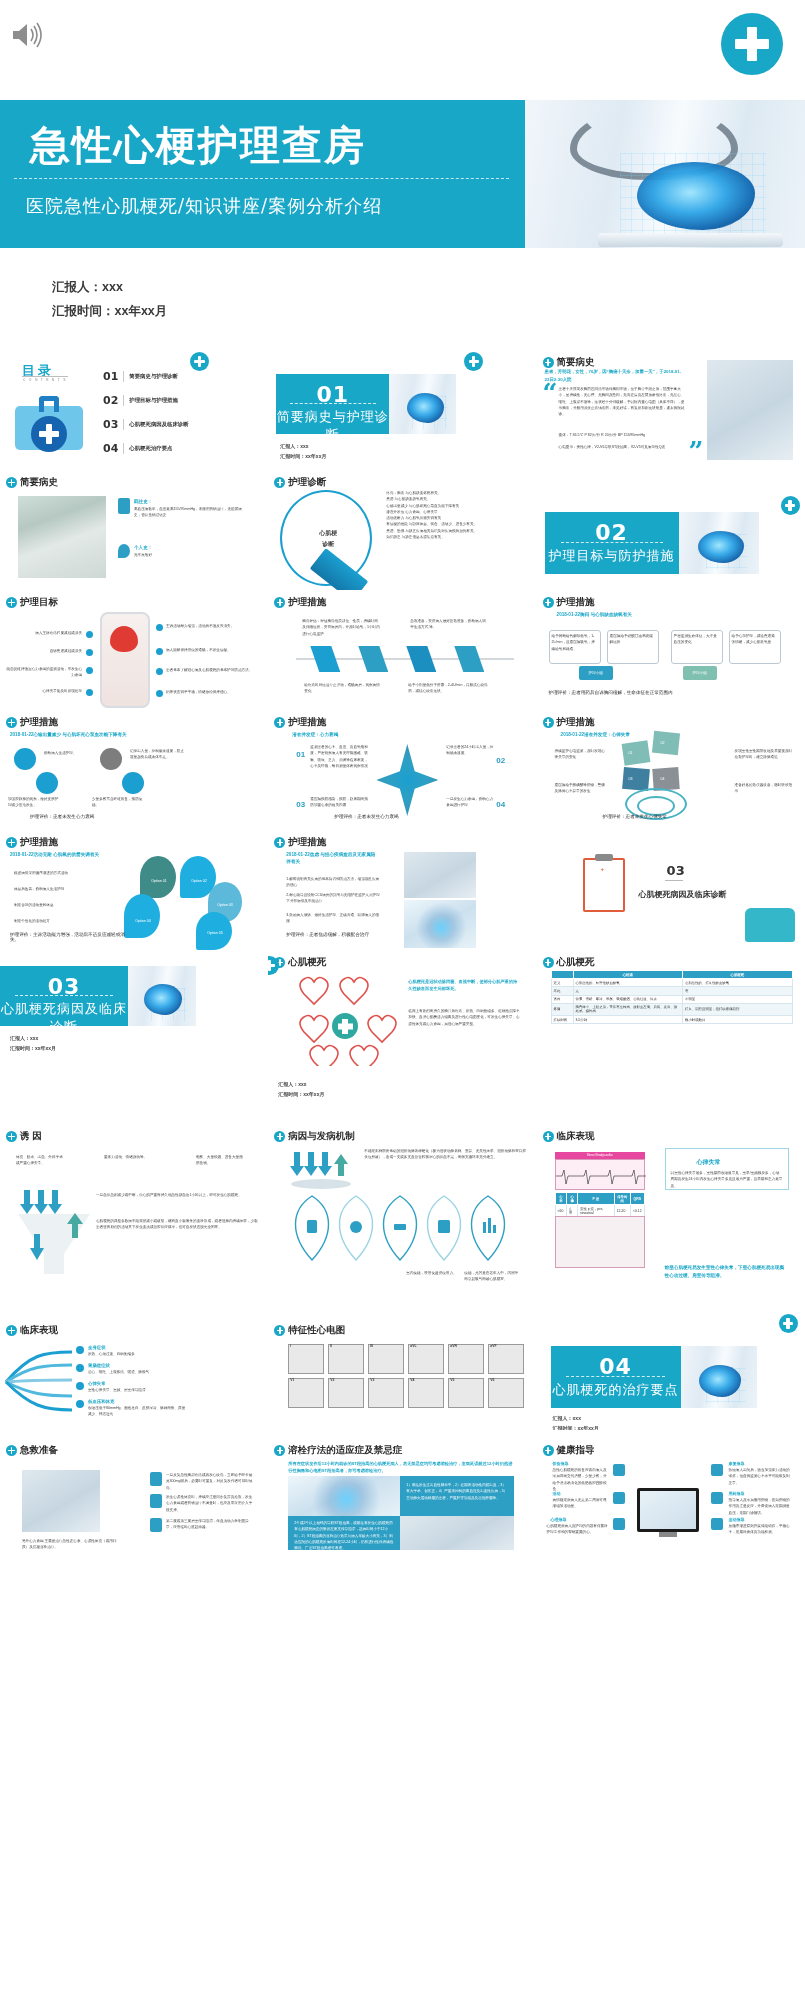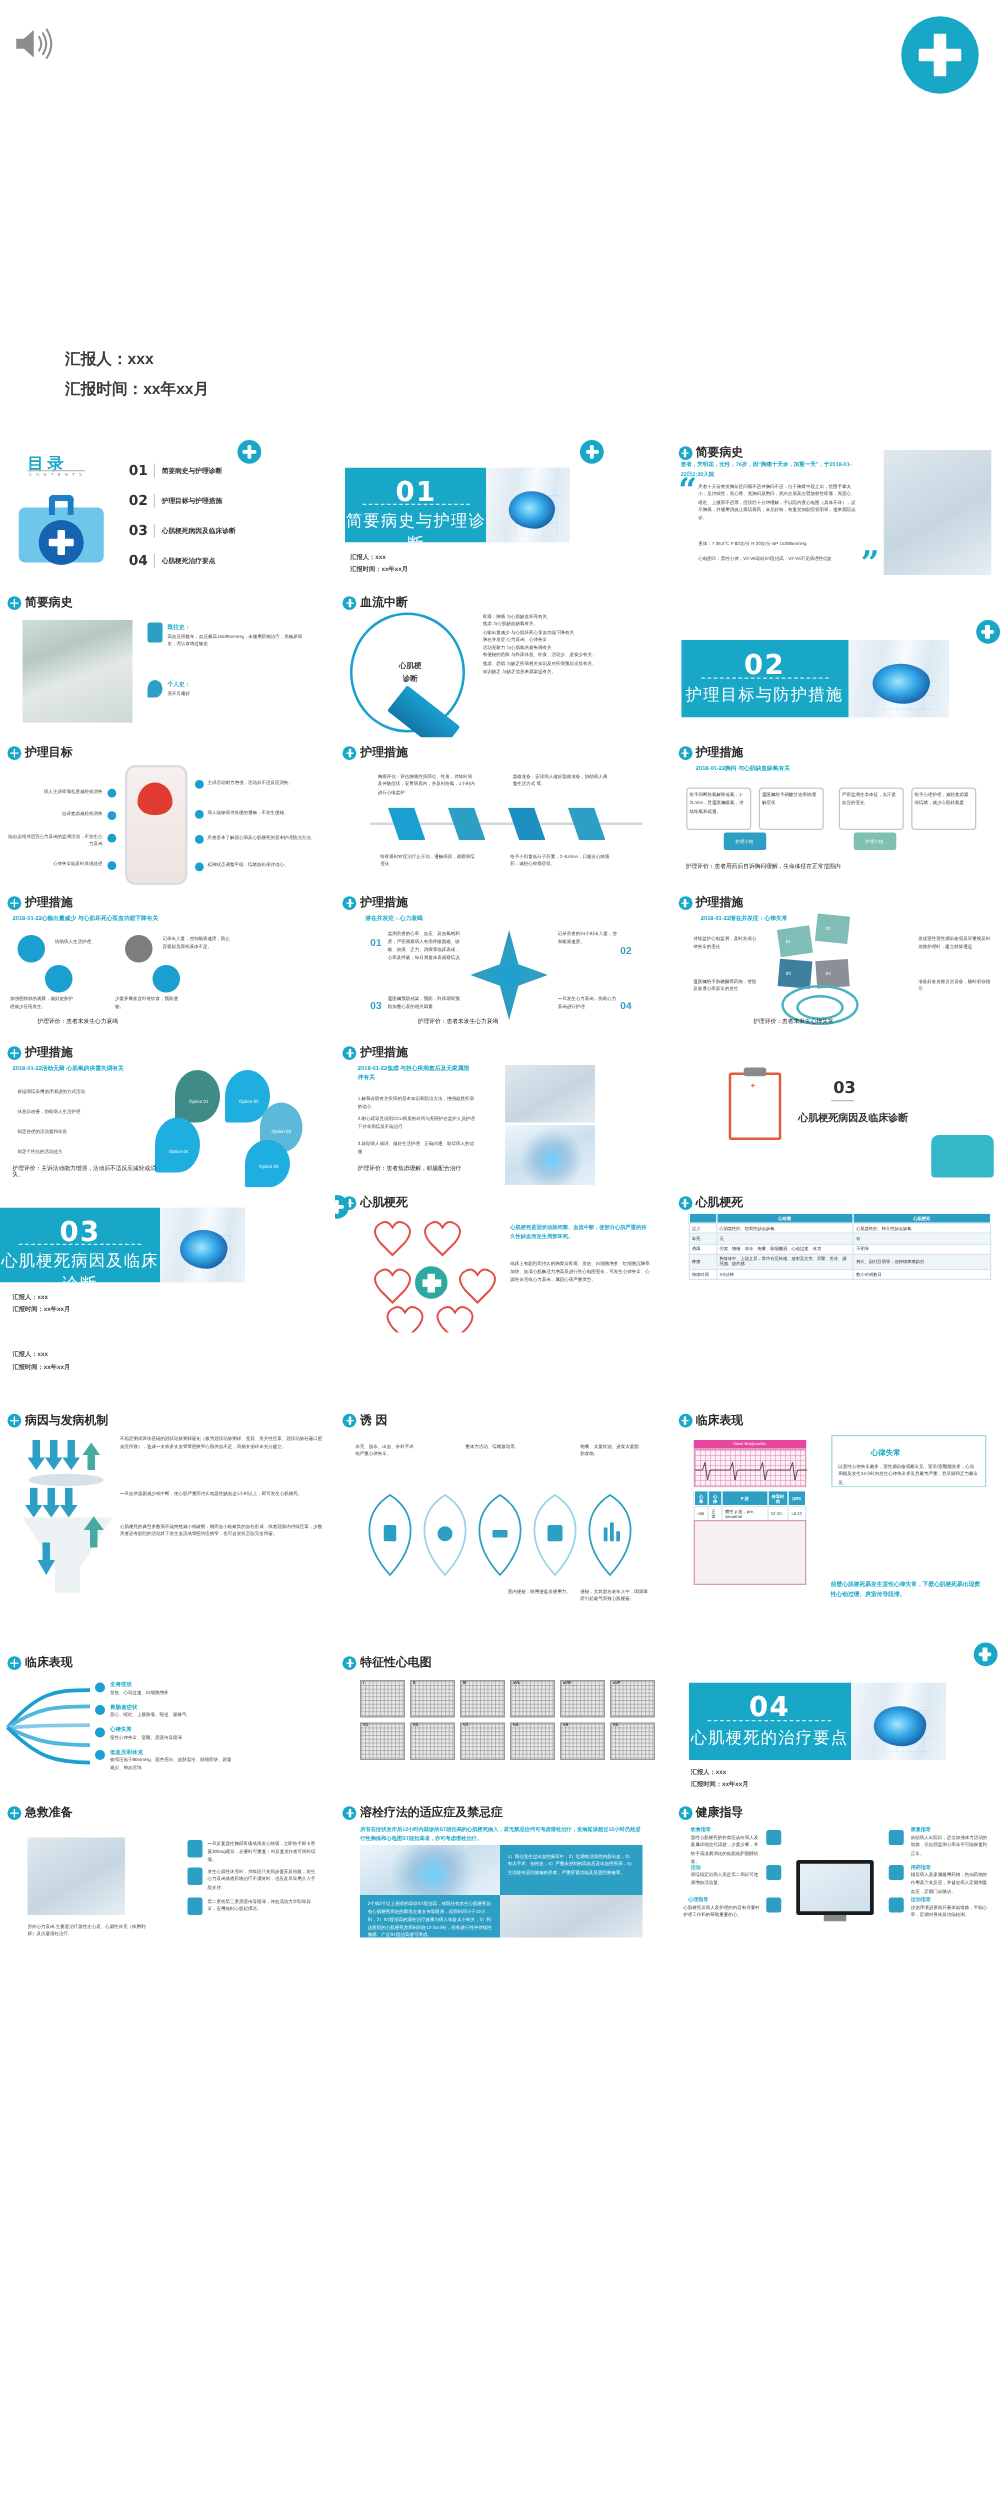--- a/index.html
+++ b/index.html
@@ -170,20 +170,34 @@
         <polygon points="3,11 9,11 17,4 17,26 9,19 3,19" fill="#8d8d8d"></polygon>
         <path d="M21 9 q4 6 0 12" stroke="#8d8d8d" stroke-width="1.6" fill="none"></path>
         <path d="M24 6 q6 9 0 18" stroke="#8d8d8d" stroke-width="1.6" fill="none"></path>
         <path d="M27 3 q8 12 0 24" stroke="#8d8d8d" stroke-width="1.6" fill="none"></path>
       </svg>
     </div>
     <div class="hero-cross-badge">
       <div class="cross-glyph"></div>
     </div>
 
+    <div class="hero-band">
+      <div class="hero-band-left">
+        <div class="hero-title">急性心梗护理查房</div>
+        <div class="hero-rule"></div>
+        <div class="hero-sub">医院急性心肌梗死/知识讲座/案例分析介绍</div>
+      </div>
+      <div class="hero-band-right">
+        <div class="doc-coat"></div>
+        <div class="doc-stetho"></div>
+        <div class="doc-grid"></div>
+        <div class="doc-heart"></div>
+        <div class="doc-tablet"></div>
+      </div>
+    </div>
 
     <div class="hero-meta">
       <div>汇报人：xxx</div>
       <div>汇报时间：xx年xx月</div>
     </div>
   </div>
 
   <div class="grid">
 
     <div class="row">
@@ -280,21 +294,21 @@
         <div class="ph" style="left:118px; top:74px; width:12px; height:14px; background:#2e9fc4; border-radius:50% 50% 50% 0;"></div>
         <div class="txt b blue" style="left:134px; top:74px; font-size:4.6px;">个人史：</div>
         <div class="txt" style="left:134px; top:82px; width:110px;">无不良嗜好</div>
       </div>
 
       <div class="cell">
         <div class="s-head">
           <span class="s-badge">
               <span class="cross-glyph"></span>
             </span>
-          <span class="s-head-t">血流中断</span>
+          <span class="s-head-t">护理诊断</span>
         </div>
         <div class="ph" style="left:12px; top:20px; width:92px; height:96px; border:2px solid #1b9fd0; border-radius:50%;"></div>
         <div class="txt b" style="left:38px; top:58px; width:44px; text-align:center; font-size:6px; white-space:pre-line;">心肌梗
 诊断</div>
         <div class="ph" style="left:44px; top:92px; width:54px; height:26px; transform:rotate(38deg); background:linear-gradient(#1b9fd0,#1377a8); border-radius:2px;"></div>
         <div style="position:absolute; left:118px; top:20px; width:140px;">
           <div class="txt" style="position:relative; left:0; top:0;">疼痛：胸痛 与心肌缺血坏死有关。</div>
           <div class="txt" style="position:relative;">焦虑 与心肌缺血缺氧有关。</div>
           <div class="txt" style="position:relative;">心输出量减少 与心肌坏死心泵血功能下降有关</div>
           <div class="txt" style="position:relative;">潜在并发症 心力衰竭、心律失常</div>
@@ -606,20 +620,32 @@
               <td>数小时或数日</td>
             </tr>
           </tbody>
         </table>
       </div>
     </div>
 
     <div class="row">
 
       <div class="cell">
+        <div class="s-head" style="top:60px;">
+          <span class="s-badge">
+              <span class="cross-glyph"></span>
+            </span>
+          <span class="s-head-t">诱 因</span>
+        </div>
+        <div class="txt" style="left:16px; top:84px; width:48px;">休克、脱水、出血、外科手术或严重心律失常。</div>
+        <div class="txt" style="left:104px; top:84px; width:48px;">重体力活动、情绪激动等。</div>
+        <div class="txt" style="left:196px; top:84px; width:48px;">饱餐、大量饮酒、进食大量脂肪食物。</div>
+      </div>
+
+      <div class="cell">
         <div class="sect-meta" style="left:10px; top:10px; font-size:5px;">
           <div>汇报人：xxx</div>
           <div>汇报时间：xx年xx月</div>
         </div>
         <div class="s-head" style="top:60px;">
           <span class="s-badge">
               <span class="cross-glyph"></span>
             </span>
           <span class="s-head-t">病因与发病机制</span>
         </div>
@@ -628,32 +654,20 @@
             <polygon points="8,2 14,2 14,16 18,16 11,26 4,16 8,16"></polygon>
             <polygon points="22,2 28,2 28,16 32,16 25,26 18,16 22,16"></polygon>
             <polygon points="36,2 42,2 42,16 46,16 39,26 32,16 36,16"></polygon>
           </g>
           <g fill="#46a9a2">
             <path d="M52 26 v-12 h-4 l7-10 7 10 h-4 v12 z"></path>
           </g>
           <ellipse cx="35" cy="34" rx="30" ry="5" fill="#d7e2e8"></ellipse>
         </svg>
         <div class="txt" style="left:96px; top:78px; width:164px;">不稳定粥样斑块基础的冠状动脉粥样硬化（极为冠状动脉粥样、变异、无关性痉挛、冠状动脉栓塞口腔炎症所致），造成一支或多支血管管腔狭窄心肌供血不足，而侧支循环未充分建立。</div>
-      </div>
-
-      <div class="cell">
-        <div class="s-head" style="top:60px;">
-          <span class="s-badge">
-              <span class="cross-glyph"></span>
-            </span>
-          <span class="s-head-t">诱 因</span>
-        </div>
-        <div class="txt" style="left:16px; top:84px; width:48px;">休克、脱水、出血、外科手术或严重心律失常。</div>
-        <div class="txt" style="left:104px; top:84px; width:48px;">重体力活动、情绪激动等。</div>
-        <div class="txt" style="left:196px; top:84px; width:48px;">饱餐、大量饮酒、进食大量脂肪食物。</div>
       </div>
 
       <div class="cell">
         <div class="s-head" style="top:60px;">
           <span class="s-badge">
               <span class="cross-glyph"></span>
             </span>
           <span class="s-head-t">临床表现</span>
         </div>
         <div class="ecg-hdr" style="left:18px; top:82px; width:90px; height:7px;"></div>

